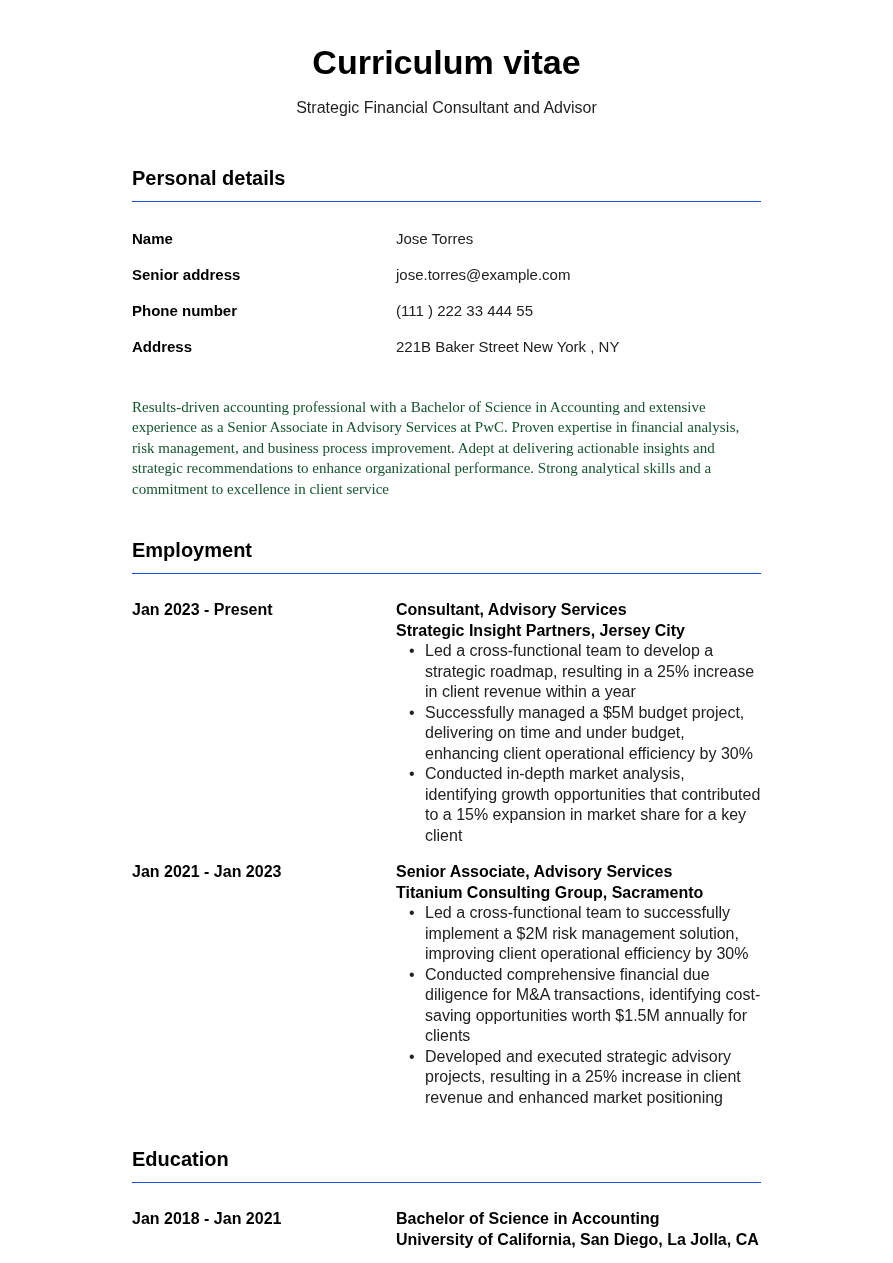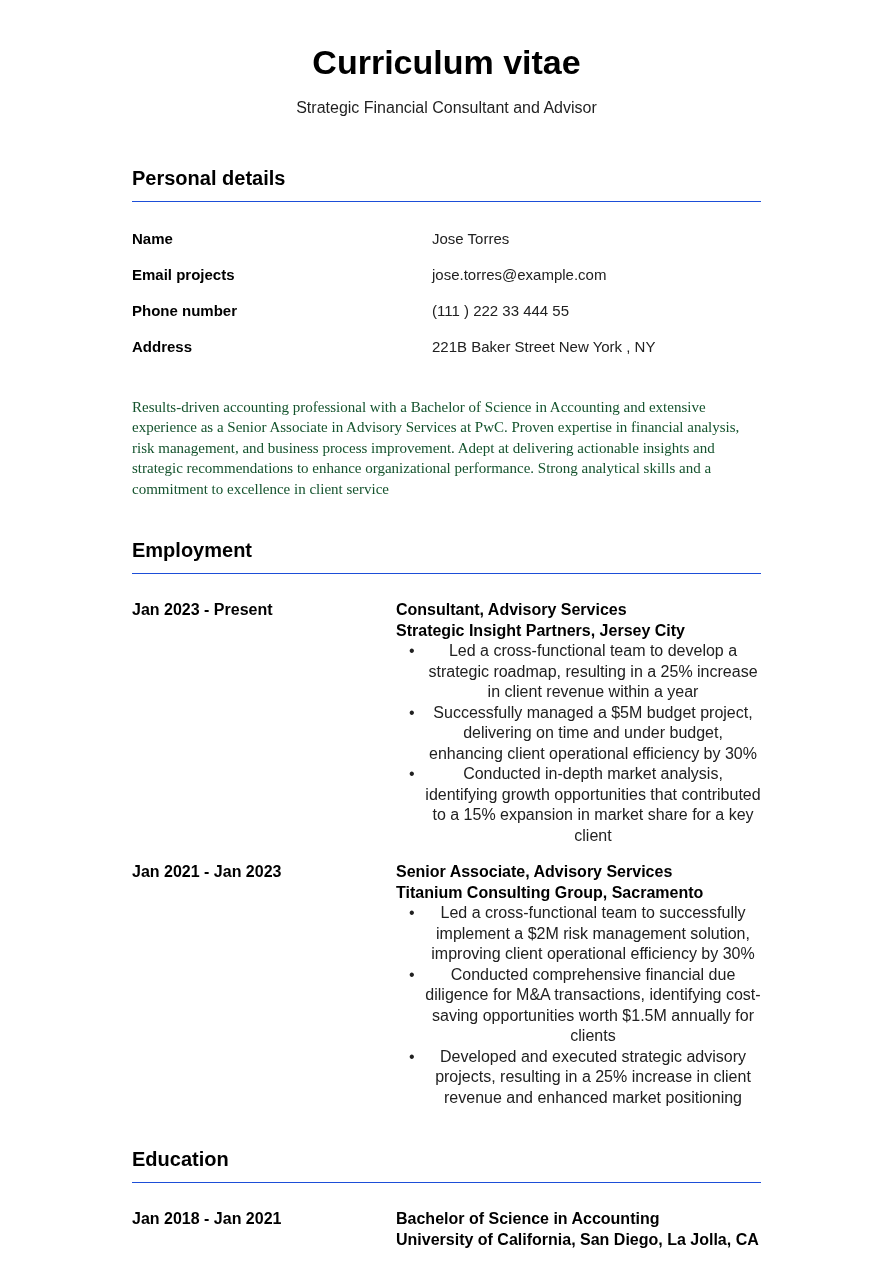--- a/index.html
+++ b/index.html
@@ -38,21 +38,20 @@
     border-bottom: 1px solid #1d4ed8;
   }
   .section-body { margin-top: 26px; }
   
   .detail-rows { display: flex; flex-direction: column; gap: 15px; }
   .detail-row {
     display: grid;
     grid-template-columns: 264px 1fr;
     font-size: 15px;
     line-height: 21px;
-    gap: 36px;
   }
   .detail-label { font-weight: bold; color: #000000; }
   .detail-value { color: #212121; }
   
   .profile-text {
     font-size: 15px;
     line-height: 20.5px;
     color: #14532d;
     font-family: Liberation Serif, serif;
   }
@@ -62,21 +61,21 @@
     grid-template-columns: 264px 1fr;
     font-size: 16px;
     line-height: 20.5px;
   }
   .entry + .entry { margin-top: 16px; }
   .entry-dates { font-weight: bold; color: #000000; }
   .entry-role, .entry-company, .entry-degree, .entry-school {
     font-weight: bold;
     color: #000000;
   }
-  .entry-bullets { list-style: none; text-align: center; }
+  .entry-bullets { list-style: none; }
   .entry-bullets li {
     position: relative;
     padding-left: 29px;
     color: #212121;
   }
   .entry-bullets li::before {
     content: "\2022";
     position: absolute;
     left: 13px;
     top: 0;
@@ -94,21 +93,21 @@
   </header>
 
   <section class="section first">
     <h2 class="section-heading">Personal details</h2>
     <div class="section-body detail-rows">
       <div class="detail-row">
         <div class="detail-label">Name</div>
         <div class="detail-value">Jose Torres</div>
       </div>
       <div class="detail-row">
-        <div class="detail-label">Email projects</div>
+        <div class="detail-label">Senior address</div>
         <div class="detail-value">jose.torres@example.com</div>
       </div>
       <div class="detail-row">
         <div class="detail-label">Phone number</div>
         <div class="detail-value">(111 ) 222 33 444 55</div>
       </div>
       <div class="detail-row">
         <div class="detail-label">Address</div>
         <div class="detail-value">221B Baker Street New York , NY</div>
       </div>

